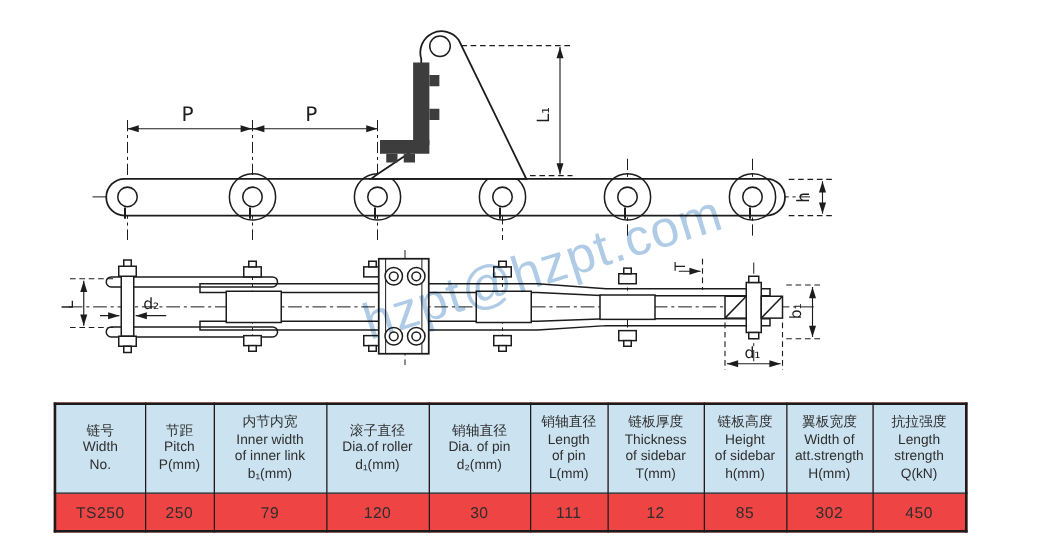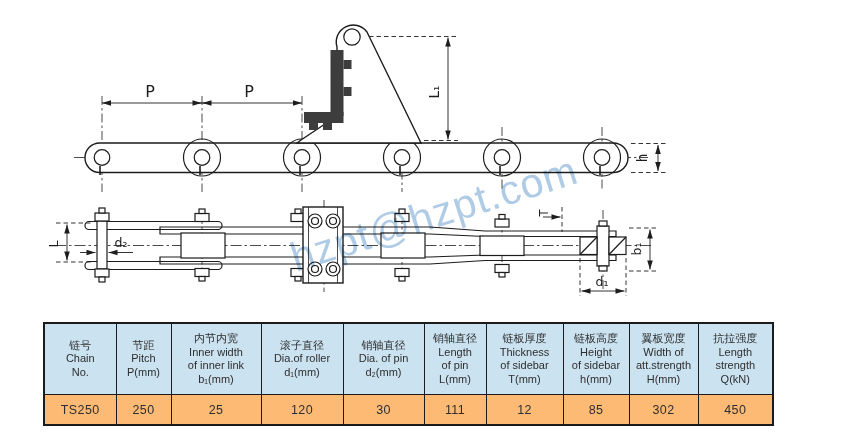--- a/index.html
+++ b/index.html
@@ -3,21 +3,21 @@
 <meta charset="utf-8">
 <style>
   html,body{margin:0;padding:0;background:#fff;}
   .page{position:relative;width:849px;height:442px;background:#fff;overflow:hidden;
         font-family:"Liberation Sans","DejaVu Sans",sans-serif;}
   svg{position:absolute;left:0;top:0;}
   .dwg-label{font-family:"DejaVu Sans","Liberation Sans",sans-serif;fill:#1d1d1d;}
   .wm{font-family:"Liberation Sans","DejaVu Sans",sans-serif;font-size:41px;letter-spacing:1px;
       mix-blend-mode:multiply;opacity:.9;}
   table.spec{position:absolute;left:43px;top:322px;width:729px;border-collapse:collapse;
-      table-layout:fixed;background:#fdba74;}
+      table-layout:fixed;background:#ef4444;}
   table.spec th,table.spec td{border:1.6px solid #1b1b1b;text-align:center;vertical-align:middle;
       color:#2e2e2e;padding:1px 0;}
   table.spec th{background:var(--hdr,#cbe2f0);font-weight:normal;font-size:11px;line-height:13.5px;
       height:68px;font-family:"Liberation Sans","DejaVu Sans",sans-serif;}
   table.spec td{height:27px;font-size:12.5px;letter-spacing:.4px;margin-left:28px;}
   table.spec{border:2px solid #1b1b1b;}
   .hl{display:block;white-space:nowrap;}
 </style>
 </head>
 <body>
@@ -231,21 +231,21 @@
         <col style="width: 62px;">
         <col style="width: 77px;">
         <col style="width: 66px;">
         <col style="width: 69px;">
         <col style="width: 75px;">
       </colgroup>
   <thead>
         <tr>
           <th>
             <span class="hl">链号</span>
-            <span class="hl">Chain</span>
+            <span class="hl">Width</span>
             <span class="hl">No.</span>
           </th>
           <th>
             <span class="hl">节距</span>
             <span class="hl">Pitch</span>
             <span class="hl">P(mm)</span>
           </th>
           <th>
             <span class="hl">内节内宽</span>
             <span class="hl">Inner width</span>
@@ -291,21 +291,21 @@
             <span class="hl">Length</span>
             <span class="hl">strength</span>
             <span class="hl">Q(kN)</span>
           </th>
         </tr>
       </thead>
   <tbody>
         <tr>
           <td>TS250</td>
           <td>250</td>
-          <td>25</td>
+          <td>79</td>
           <td>120</td>
           <td>30</td>
           <td>111</td>
           <td>12</td>
           <td>85</td>
           <td>302</td>
           <td>450</td>
         </tr>
       </tbody>
 </table>

